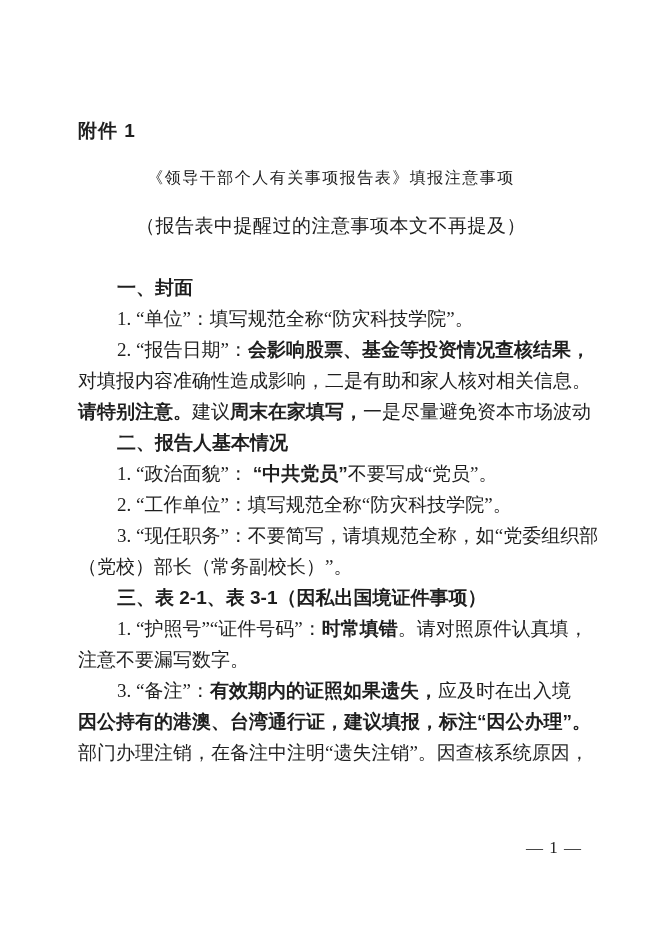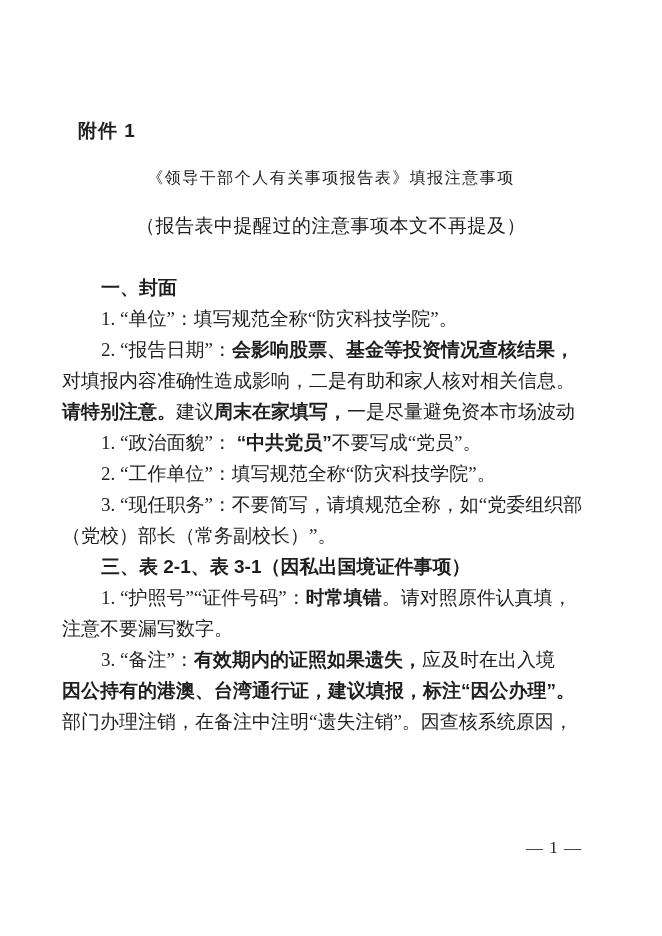--- a/index.html
+++ b/index.html
@@ -15,21 +15,21 @@
     font-weight:700;font-size:19px;letter-spacing:1px;
   }
   .title{
     position:absolute;left:0;top:168px;width:662px;text-align:center;
     font-size:16px;letter-spacing:1.5px;font-weight:400;white-space:nowrap;
   }
   .subtitle{
     position:absolute;left:0;top:213px;width:662px;text-align:center;
     font-size:19px;font-weight:400;letter-spacing:0.5px;white-space:nowrap;
   }
-  .docbody{position:absolute;left:62px;top:272px;width:516px;}
+  .docbody{position:absolute;left:78px;top:272px;width:516px;}
   .line{
     height:31px;line-height:31px;font-size:19px;white-space:nowrap;
   }
   .indent{padding-left:39px;}
   .run{font-weight:400;}
   .run.bold{
     font-family:"Liberation Sans","DejaVu Sans",sans-serif;
     font-weight:700;
   }
   .pagenum{
@@ -64,20 +64,23 @@
 
     <div class="line">
       <span class="run">对填报内容准确性造成影响，二是有助和家人核对相关信息。</span>
     </div>
 
     <div class="line">
       <span class="run bold">请特别注意。</span><span class="run">建议</span><span class="run bold">周末在家填写，</span><span class="run">一是尽量避免资本市场波动</span>
     </div>
 
 
+    <div class="line indent">
+      <span class="run bold">二、报告人基本情况</span>
+    </div>
 
     <div class="line indent">
       <span class="run">1. “政治面貌”： </span><span class="run bold">“中共党员”</span><span class="run">不要写成“党员”。</span>
     </div>
 
     <div class="line indent">
       <span class="run">2. “工作单位”：填写规范全称“防灾科技学院”。</span>
     </div>
 
     <div class="line indent">

